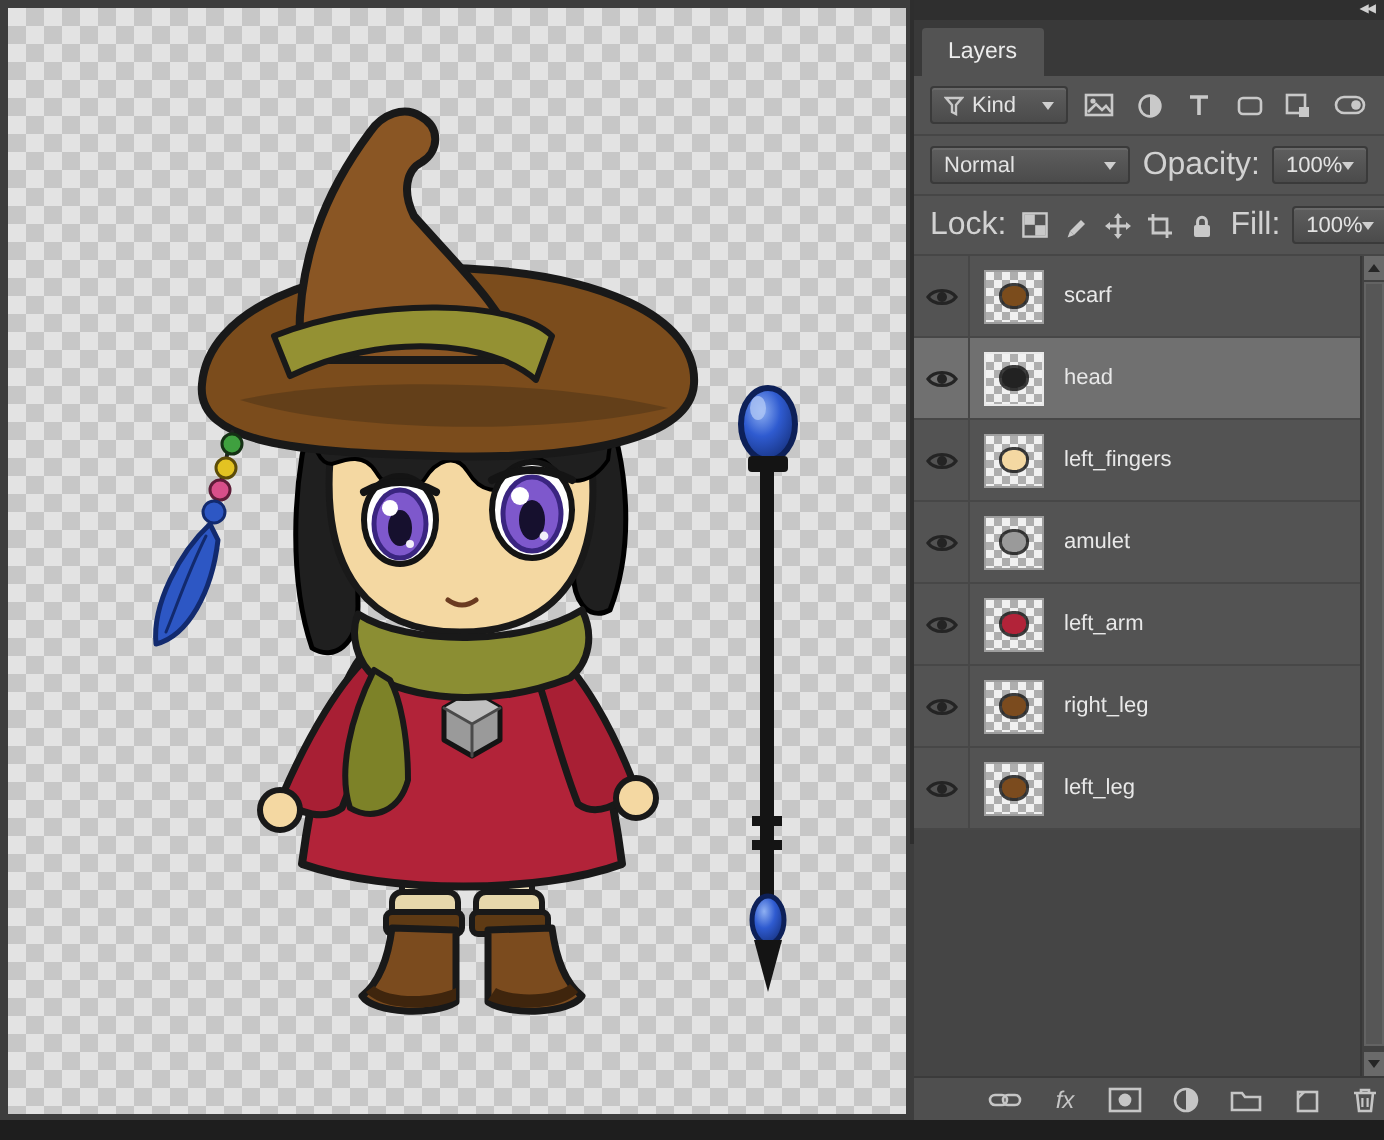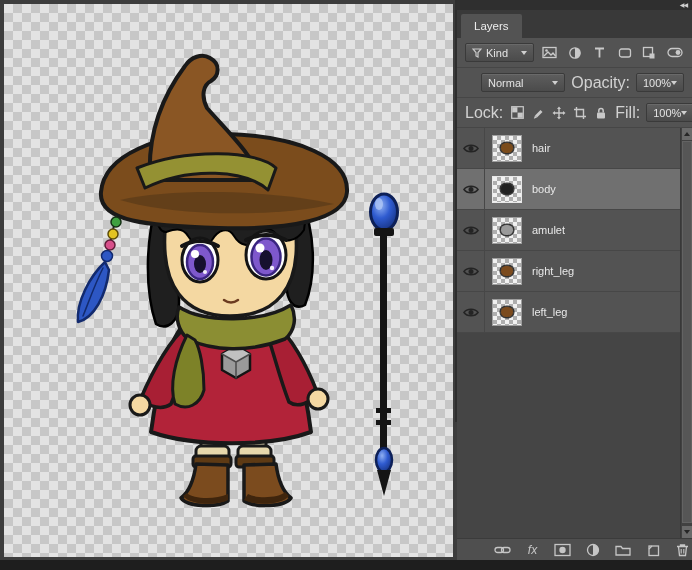--- a/index.html
+++ b/index.html
@@ -209,21 +209,21 @@
     </span>
     <span class="icon-btn ml-auto">
       <svg width="16" height="11" viewBox="0 0 16 11">
         <rect x="1" y="1.5" width="14" height="8" rx="4" fill="none" stroke="#c9c9c9" stroke-width="1.3"></rect>
         <circle cx="11" cy="5.5" r="2.4" fill="#c9c9c9"></circle>
       </svg>
     </span>
   </div>
 
   <div class="ctrl-row">
-    <div class="dd" style="width:108px;margin-left:16px;">
+    <div class="dd" style="width:108px;">
       <span>Normal</span>
       <span class="tri"></span>
     </div>
     <span class="lbl ml-auto">Opacity:</span>
     <div class="dd" style="width:48px;">
       <span>100%</span>
       <span class="tri"></span>
     </div>
   </div>
 
@@ -273,53 +273,77 @@
     <div class="lrow">
       <span class="eye-cell">
           <svg width="16" height="11" viewBox="0 0 16 11">
             <path d="M1 5.5 C4 1.2 12 1.2 15 5.5 C12 9.8 4 9.8 1 5.5 Z" fill="none" stroke="#242424" stroke-width="1.6"></path>
             <circle cx="8" cy="5.5" r="2.5" fill="#242424"></circle>
           </svg>
         </span>
       <span class="thumb">
           <span class="blob" style="background: rgb(123, 76, 28);"></span>
         </span>
-      <span class="lname">hair</span>
+      <span class="lname">scarf</span>
     </div>
 
 
     <div class="lrow selected">
       <span class="eye-cell">
           <svg width="16" height="11" viewBox="0 0 16 11">
             <path d="M1 5.5 C4 1.2 12 1.2 15 5.5 C12 9.8 4 9.8 1 5.5 Z" fill="none" stroke="#242424" stroke-width="1.6"></path>
             <circle cx="8" cy="5.5" r="2.5" fill="#242424"></circle>
           </svg>
         </span>
       <span class="thumb">
           <span class="blob" style="background: rgb(34, 34, 34);"></span>
         </span>
-      <span class="lname">body</span>
-    </div>
-
+      <span class="lname">head</span>
+    </div>
+
+    <div class="lrow">
+      <span class="eye-cell">
+          <svg width="16" height="11" viewBox="0 0 16 11">
+            <path d="M1 5.5 C4 1.2 12 1.2 15 5.5 C12 9.8 4 9.8 1 5.5 Z" fill="none" stroke="#242424" stroke-width="1.6"></path>
+            <circle cx="8" cy="5.5" r="2.5" fill="#242424"></circle>
+          </svg>
+        </span>
+      <span class="thumb">
+          <span class="blob" style="background: rgb(244, 216, 162);"></span>
+        </span>
+      <span class="lname">left_fingers</span>
+    </div>
 
 
     <div class="lrow">
       <span class="eye-cell">
           <svg width="16" height="11" viewBox="0 0 16 11">
             <path d="M1 5.5 C4 1.2 12 1.2 15 5.5 C12 9.8 4 9.8 1 5.5 Z" fill="none" stroke="#242424" stroke-width="1.6"></path>
             <circle cx="8" cy="5.5" r="2.5" fill="#242424"></circle>
           </svg>
         </span>
       <span class="thumb">
           <span class="blob" style="background: rgb(154, 154, 154);"></span>
         </span>
       <span class="lname">amulet</span>
     </div>
 
 
+    <div class="lrow">
+      <span class="eye-cell">
+          <svg width="16" height="11" viewBox="0 0 16 11">
+            <path d="M1 5.5 C4 1.2 12 1.2 15 5.5 C12 9.8 4 9.8 1 5.5 Z" fill="none" stroke="#242424" stroke-width="1.6"></path>
+            <circle cx="8" cy="5.5" r="2.5" fill="#242424"></circle>
+          </svg>
+        </span>
+      <span class="thumb">
+          <span class="blob" style="background: rgb(178, 35, 57);"></span>
+        </span>
+      <span class="lname">left_arm</span>
+    </div>
 
     <div class="lrow">
       <span class="eye-cell">
           <svg width="16" height="11" viewBox="0 0 16 11">
             <path d="M1 5.5 C4 1.2 12 1.2 15 5.5 C12 9.8 4 9.8 1 5.5 Z" fill="none" stroke="#242424" stroke-width="1.6"></path>
             <circle cx="8" cy="5.5" r="2.5" fill="#242424"></circle>
           </svg>
         </span>
       <span class="thumb">
           <span class="blob" style="background: rgb(123, 75, 30);"></span>

